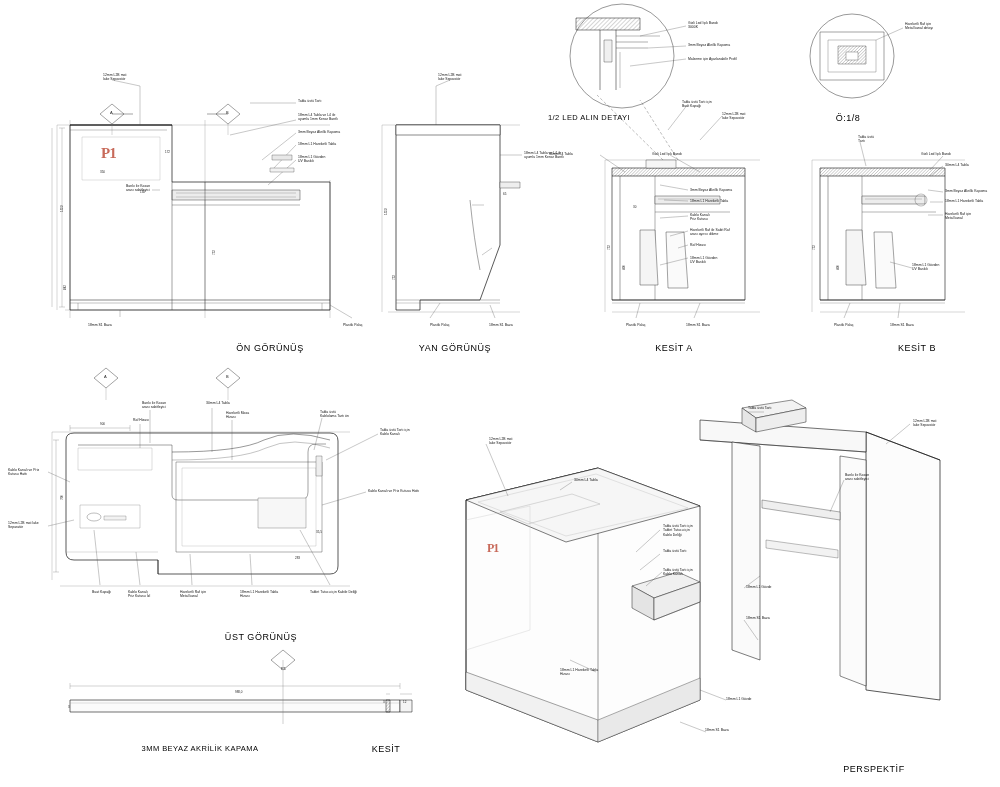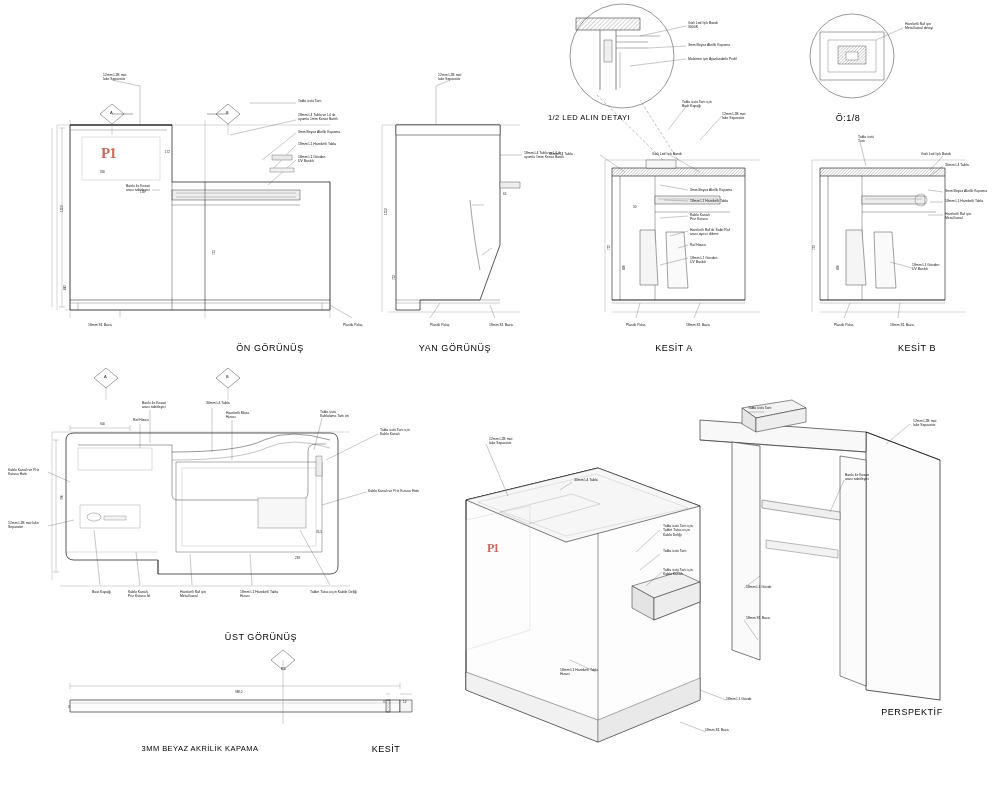--- a/index.html
+++ b/index.html
@@ -346,21 +346,21 @@
 <div class="p1" style="left:101px;top:145px;">P1</div>
 <div class="p1 small" style="left:487px;top:541px;">P1</div>
 
 <div class="ttl" style="left: 270px; top: 343px; transform: translateX(-50%);">ÖN GÖRÜNÜŞ</div>
     <div class="ttl" style="left: 455px; top: 343px; transform: translateX(-50%);">YAN GÖRÜNÜŞ</div>
     <div class="ttl" style="left: 674px; top: 343px; transform: translateX(-50%);">KESİT A</div>
     <div class="ttl" style="left: 890px; top: 343px; transform: translateX(-50%); margin-left: 27px;">KESİT B</div>
     <div class="ttl" style="left: 261px; top: 632px; transform: translateX(-50%);">ÜST GÖRÜNÜŞ</div>
     <div class="ttl sm" style="left: 200px; top: 744px; transform: translateX(-50%);">3MM BEYAZ AKRİLİK KAPAMA</div>
     <div class="ttl" style="left: 386px; top: 744px; transform: translateX(-50%);">KESİT</div>
-    <div class="ttl" style="left: 874px; top: 707px; transform: translateX(-50%); margin-left: 38px;">PERSPEKTİF</div>
+    <div class="ttl" style="left: 874px; top: 764px; transform: translateX(-50%);">PERSPEKTİF</div>
     <div class="ttl sm" style="left: 589px; top: 113px; transform: translateX(-50%);">1/2 LED ALIN DETAYI</div>
     <div class="ttl" style="left: 848px; top: 113px; transform: translateX(-50%);">Ö:1/8</div>
     <div class="lbl" style="left: 103px; top: 73px;">12mm L2B mat<br>lake Separatör</div>
     <div class="lbl" style="left: 298px; top: 99px;">Tabla üstü Tartı</div>
     <div class="lbl" style="left: 298px; top: 113px;">18mm L4 Tabla ve L4 ile<br>uyumlu 1mm Kenar Bantlı</div>
     <div class="lbl" style="left: 298px; top: 130px;">3mm Beyaz Akrilik Kapama</div>
     <div class="lbl" style="left: 298px; top: 142px;">18mm L1 Hareketli Tabla</div>
     <div class="lbl" style="left: 298px; top: 155px;">18mm L1 Gövden<br>UV Baskılı</div>
     <div class="lbl" style="left: 126px; top: 184px;">Bankı ile Kasan<br>arası sabitleyici</div>
     <div class="lbl" style="left: 88px; top: 323px;">18mm S1 Baza</div>

